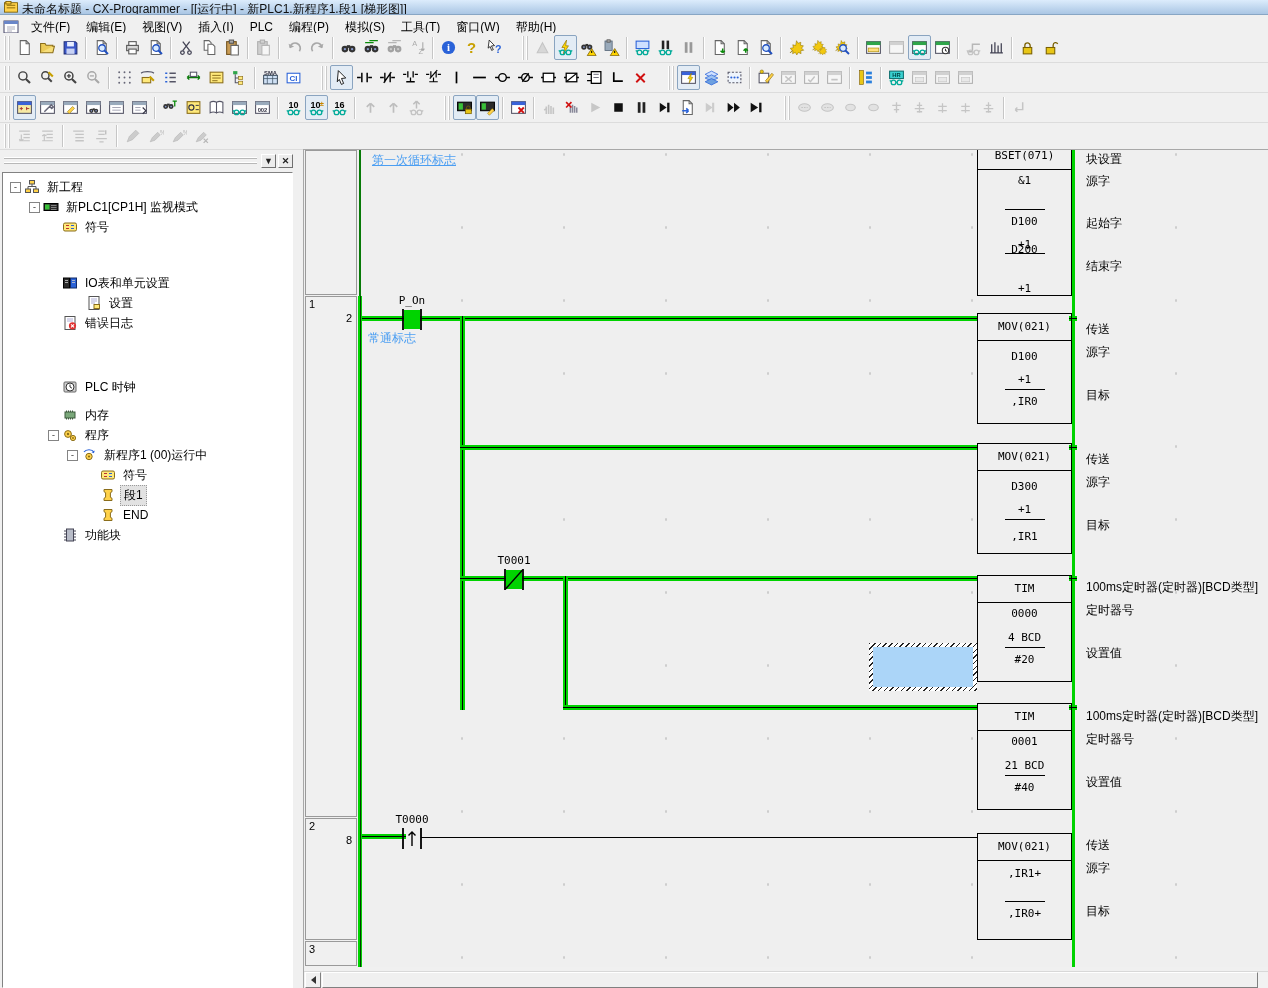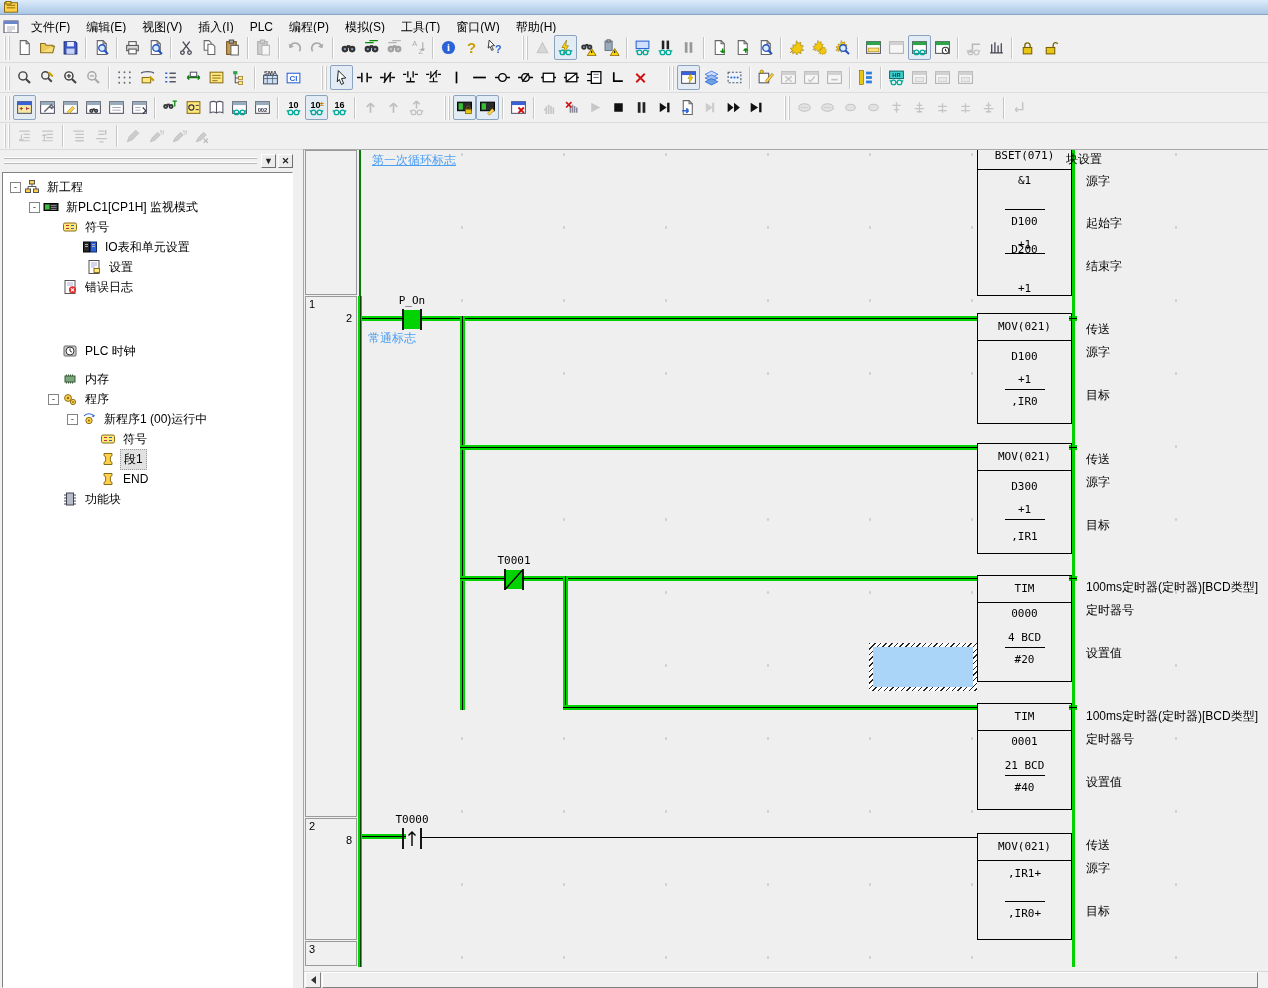--- a/index.html
+++ b/index.html
@@ -78,20 +78,21 @@
 </style>
 </head>
 <body>
 
 <div id="titlebar">
   <svg class="ticon" viewBox="0 0 16 14">
       <rect x="0.5" y="2" width="15" height="11" fill="#ffd24a" stroke="#7a5c00"></rect>
       <rect x="2" y="0.5" width="6" height="3" fill="#ffd24a" stroke="#7a5c00"></rect>
       <path d="M3 5h10M3 8h10" stroke="#7a5c00" stroke-width="1"></path>
     </svg>
+  <span>未命名标题 - CX-Programmer - [[运行中] - 新PLC1.新程序1.段1 [梯形图]]</span>
 </div>
 <div id="menubar">
   <svg class="wicon" viewBox="0 0 16 14">
       <rect x="1" y="1" width="14" height="12" fill="#fff" stroke="#446"></rect>
       <rect x="1" y="1" width="14" height="3" fill="#6a86c8"></rect>
       <path d="M4 7h8M4 9h8M4 11h5" stroke="#99a" stroke-width="0.8"></path>
     </svg>
   <span id="menuitems" style="display: flex;">
       <span class="menu-item">文件(F)</span>
       <span class="menu-item">编辑(E)</span>
@@ -1079,21 +1080,21 @@
       </div>
       <div class="tree-row" style="padding-left: 44px;">
         <span class="slot"></span>
         <svg width="16" height="16" viewBox="0 0 16 16">
           <rect x="1.5" y="4" width="13" height="8" rx="1.5" fill="#ffe97a" stroke="#8a6d1a"></rect>
           <path d="M4 6.5h3M4 9.5h3" stroke="#c03030" stroke-width="1.2"></path>
           <path d="M9 6.5h3M9 9.5h3" stroke="#2a62d8" stroke-width="1.2"></path>
         </svg>
         <span class="tlabel">符号</span>
       </div>
-      <div class="tree-row" style="padding-left: 64px;">
+      <div class="tree-row" style="padding-left: 44px; margin-top: 36px;">
         <span class="slot"></span>
         <svg width="16" height="16" viewBox="0 0 16 16">
           <rect x="1.5" y="3" width="6" height="10" fill="#2b2b2b" stroke="#000"></rect>
           <rect x="8.5" y="3" width="6" height="10" fill="#2a62d8" stroke="#112a66"></rect>
           <path d="M3 5.5h3M3 7.5h3M10 5.5h3M10 7.5h3" stroke="#ccc" stroke-width=".8"></path>
         </svg>
         <span class="tlabel">IO表和单元设置</span>
       </div>
       <div class="tree-row" style="padding-left: 68px;">
         <span class="slot"></span>
@@ -1210,21 +1211,21 @@
       <div class="lblock" style="left: 619px; top: -8px; width: 95px; height: 154px;">
         <div class="btitle">BSET(071)</div>
         <div class="brow" style="top:31px">&amp;1</div>
         <div class="oline" style="top:66px"></div>
         <div class="brow" style="top:72px">D100</div>
         <div class="brow" style="top:95px">+1</div>
         <div class="oline" style="top:110px"></div>
         <div class="brow" style="top:100px">D200</div>
         <div class="brow" style="top:139px">+1</div>
       </div>
-      <div class="bcomment" style="left: 708px; top: 1px;">块设置</div>
+      <div class="bcomment" style="left: 728px; top: 1px;">块设置</div>
       <div class="bcomment" style="left: 728px; top: 23px;">源字</div>
       <div class="bcomment" style="left: 728px; top: 65px;">起始字</div>
       <div class="bcomment" style="left: 728px; top: 108px;">结束字</div>
       <div class="lblock" style="left: 619px; top: 163px; width: 95px; height: 111px;">
         <div class="btitle">MOV(021)</div>
         <div class="brow" style="top:36px">D100</div>
         <div class="brow" style="top:59px">+1</div>
         <div class="oline" style="top:75px"></div>
         <div class="brow" style="top:81px">,IR0</div>
       </div>

